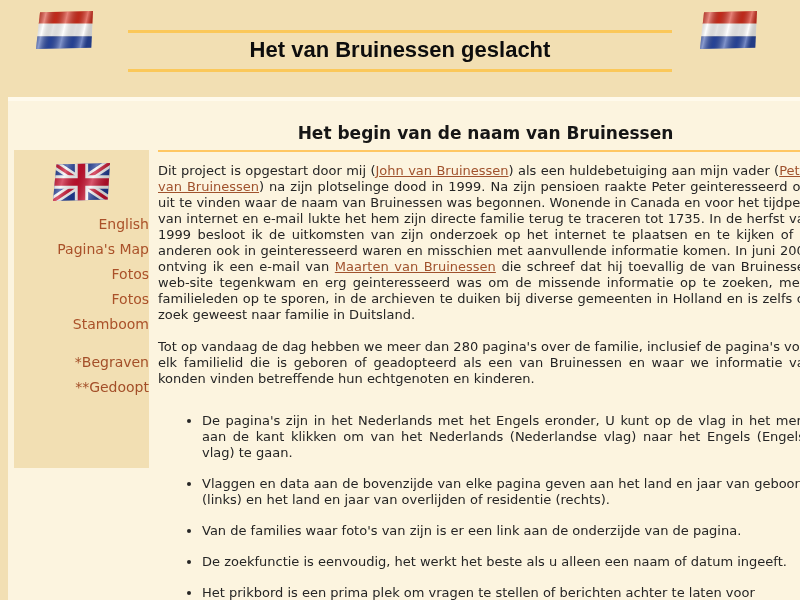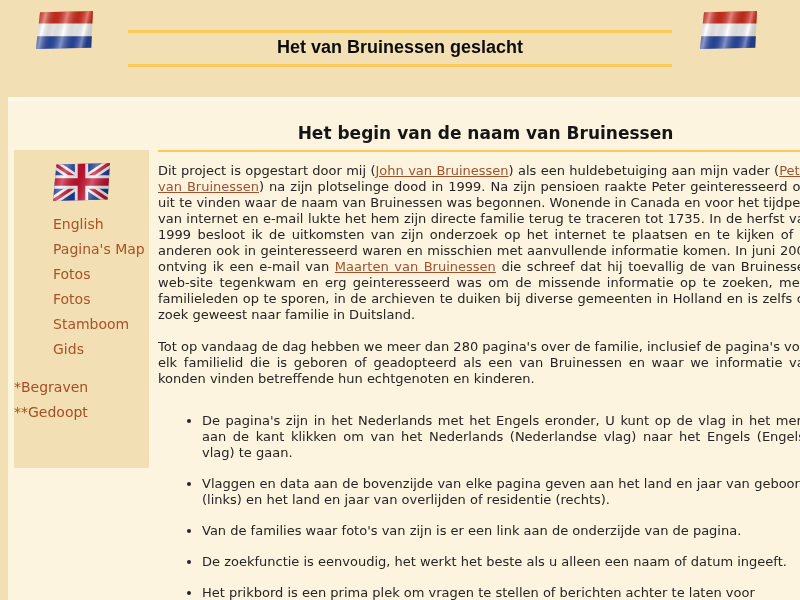--- a/index.html
+++ b/index.html
@@ -14,31 +14,32 @@
   .flag svg{width:100%;height:100%;display:block;}
   .flag-left{left:36px;top:11px;}
   .flag-right{left:700px;top:11px;}
   .title-box{
     position:absolute;left:128px;top:30px;width:544px;
     border-top:3px solid #FBC85A;border-bottom:3px solid #FBC85A;
     text-align:center;padding:4px 0 6px 0;
   }
   .title-box h1{
     margin:0;font-family:"Liberation Sans",sans-serif;
-    font-size:18px;font-weight:bold;color:#0d0d0d;letter-spacing:0px;
+    font-size:22px;font-weight:bold;color:#0d0d0d;letter-spacing:0px;
   }
   
   .content-page{
     position:absolute;left:8px;top:97px;width:805px;height:503px;
     background:#FCF4DF;border-top:4px solid #FFFAEC;box-sizing:border-box;
   }
   
   .sidebar{
     position:absolute;left:6px;top:49px;width:135px;height:318px;
     background:#F2DFB3;
+    text-align:right;
   }
   .uk-flag-link{display:block;margin:13px 0 0 39px;width:57px;height:38px;
     clip-path:polygon(6% 4%,100% 0%,96% 96%,0% 100%);}
   .uk-flag-link svg{width:100%;height:100%;display:block;}
   .sidebar-menu{margin-top:11px;}
   .menu-item{
     display:block;padding-left:39px;line-height:25px;
     font-size:14px;color:#AA5129;text-decoration:none;
   }
   .sidebar-legend{margin-top:13px;}
@@ -133,21 +134,20 @@
         </linearGradient>
           </defs>
       </svg>
     </a>
     <nav class="sidebar-menu">
         <a href="#" class="menu-item">English</a>
         <a href="#" class="menu-item">Pagina's Map</a>
         <a href="#" class="menu-item">Fotos</a>
         <a href="#" class="menu-item">Fotos</a>
         <a href="#" class="menu-item">Stamboom</a>
-        <a href="#" class="menu-item">Gids</a>
       </nav>
     <div class="sidebar-legend">
         <div class="legend-item legend-0">*Begraven</div>
         <div class="legend-item legend-1">**Gedoopt</div>
       </div>
   </div>
 
   <div class="main-article">
     <h2 class="article-heading">Het begin van de naam van Bruinessen</h2>
     <div>

